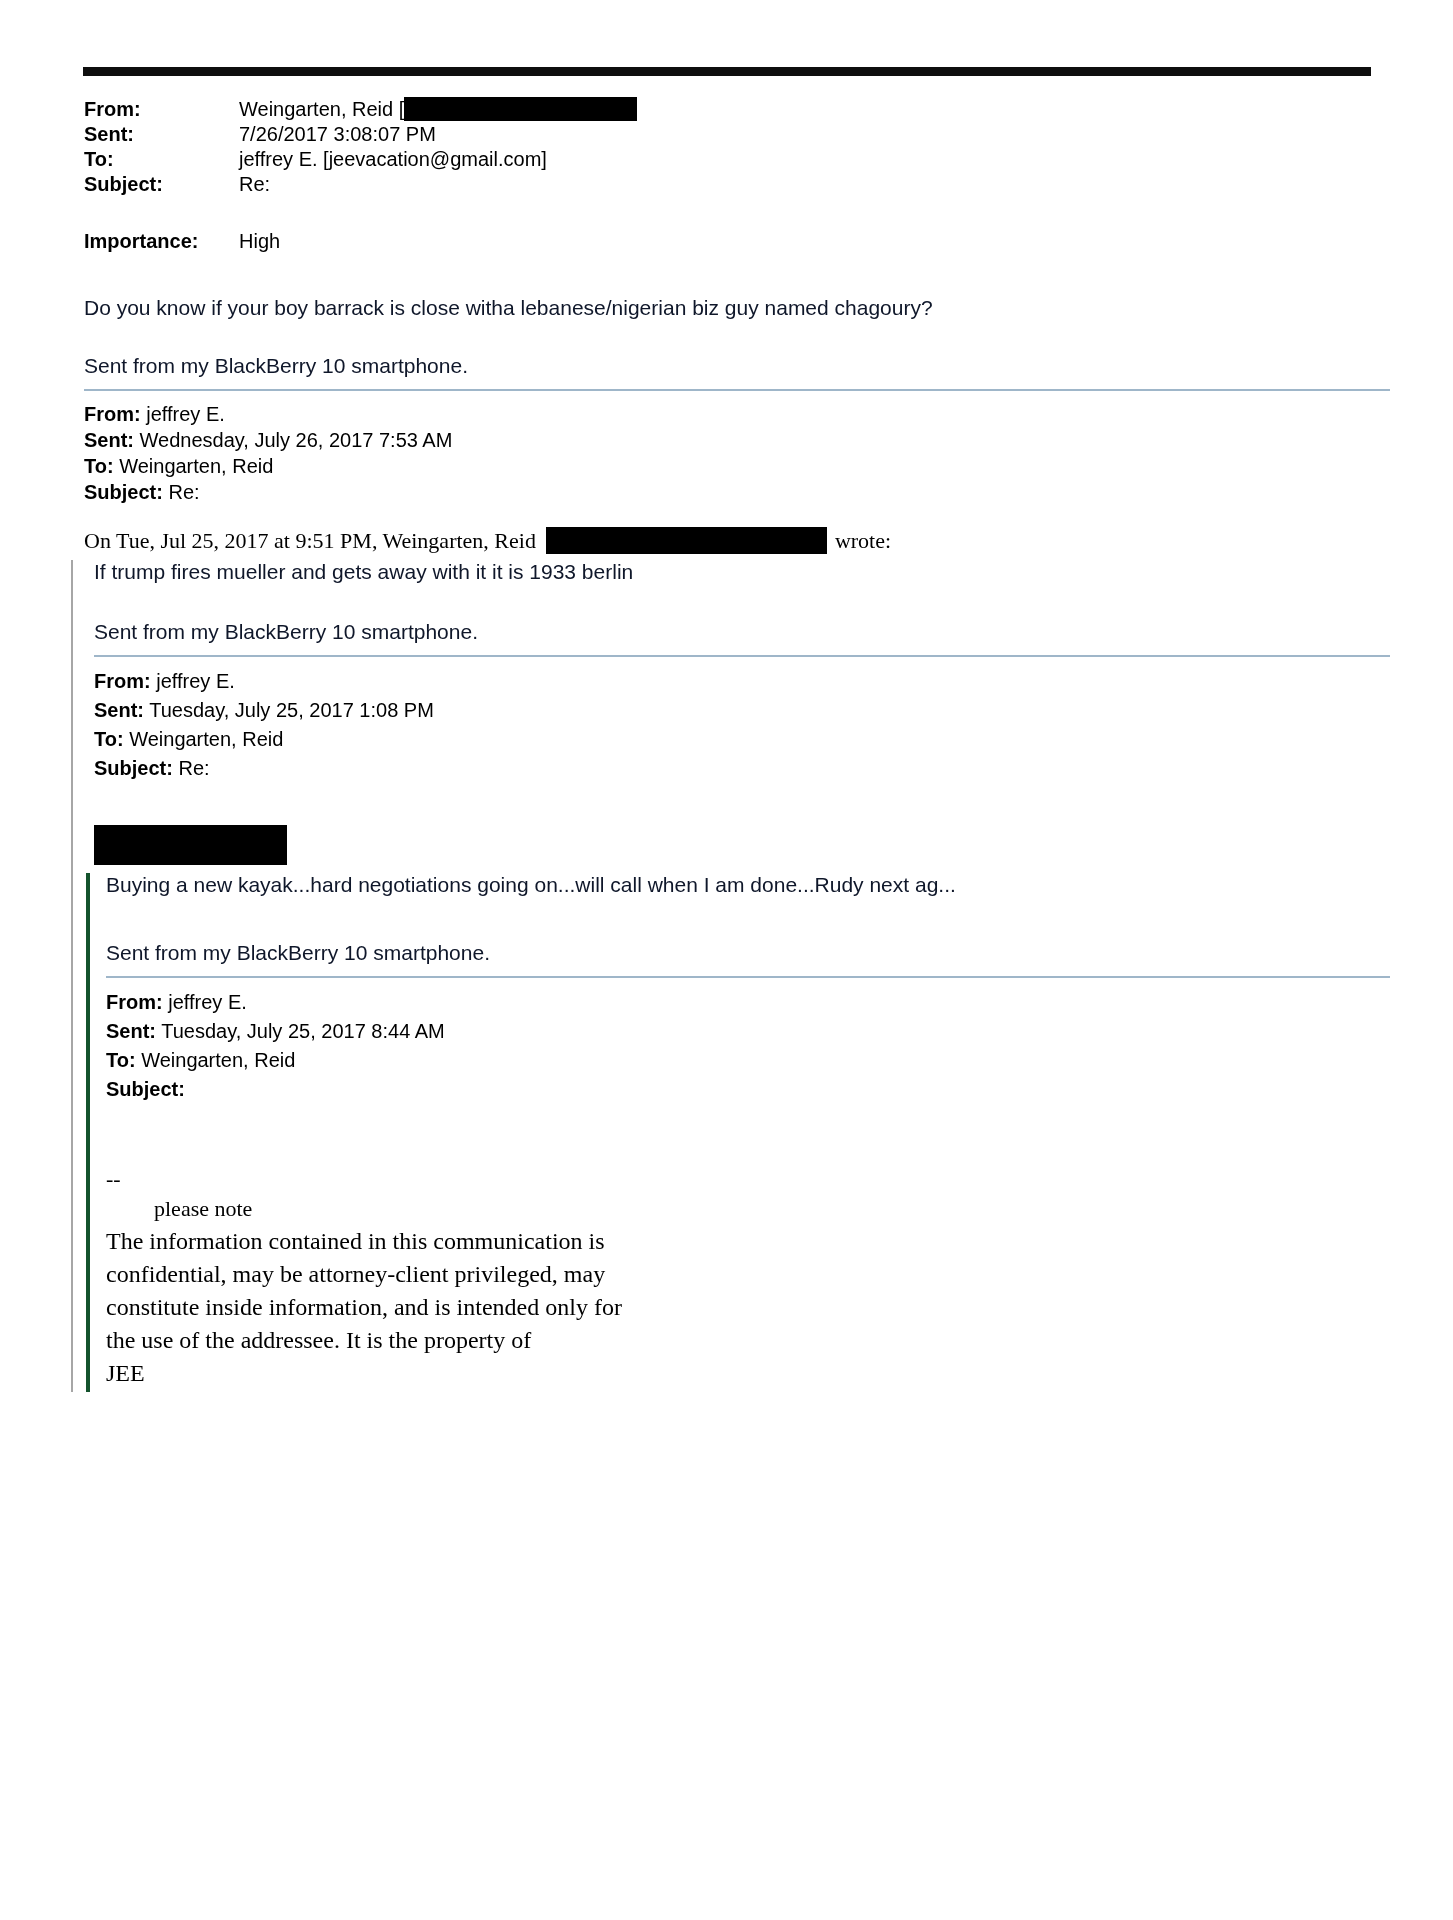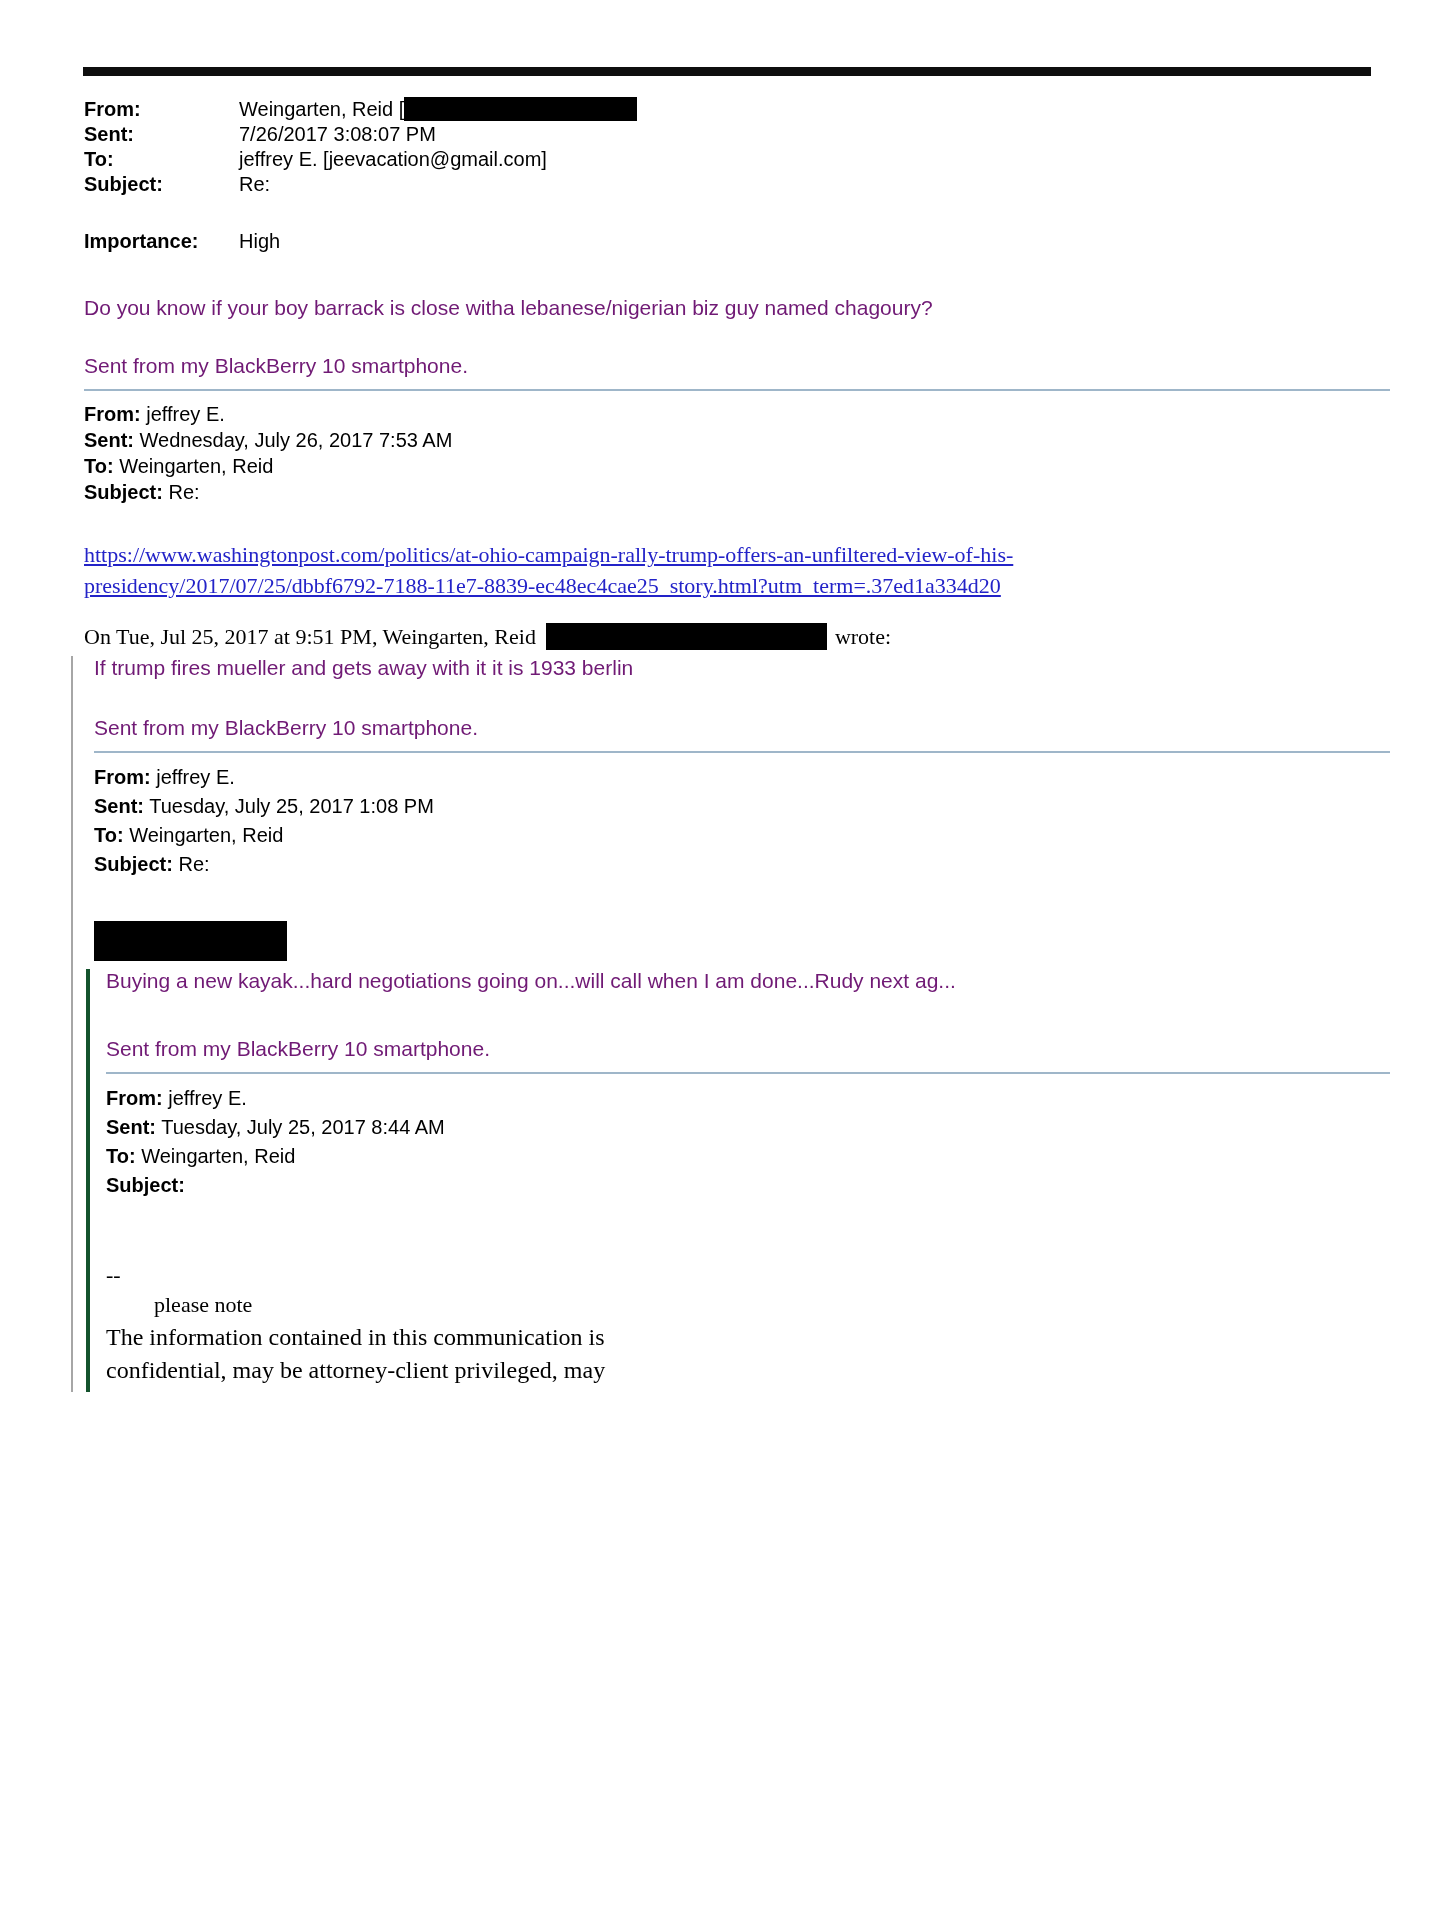--- a/index.html
+++ b/index.html
@@ -29,21 +29,21 @@
   .hdr-label { width: 155px; font-weight: bold; flex: 0 0 auto; }
   .hdr-value { font-weight: normal; }
   .importance-row { margin-top: 32px; }
 
   .redaction { background: #000; display: inline-block; }
   .red-hdr   { width: 233px; height: 24px; vertical-align: -5px; }
   .red-attr1 { width: 281px; height: 27px; vertical-align: -6px; margin: 0 8px 0 10px; }
   .red-attr2 { width: 287px; height: 28px; vertical-align: -6px; margin: 0 4px 0 10px; }
   .red-block { width: 193px; height: 40px; display: block; margin-top: 42px; }
 
-  .blue { color: #701a75; }
+  .blue { color: #0f172a; }
   .body-line { margin-top: 42px; font-size: 21px; }
   .sig-line  { margin-top: 34px; font-size: 21px; }
   .rule { margin-top: 11px; border: none; border-top: 2px solid #9fb6c9; height: 0; }
 
   .from-block { margin-top: 10px; font-size: 20px; }
   .fb-row { line-height: 26px; }
   .fb-row b { font-weight: bold; }
   .bq .fb-row { line-height: 29px; }
 
   .link-para { margin-top: 34px; }
@@ -131,23 +131,20 @@
   <div class="sig-line blue">Sent from my BlackBerry 10 smartphone.</div>
   <hr class="rule">
 
   <div class="from-block">
     <div class="fb-row"><b>From:</b> <span>jeffrey E.</span></div>
     <div class="fb-row"><b>Sent:</b> <span>Wednesday, July 26, 2017 7:53 AM</span></div>
     <div class="fb-row"><b>To:</b> <span>Weingarten, Reid</span></div>
     <div class="fb-row"><b>Subject:</b> <span>Re:</span></div>
   </div>
 
-  <div class="link-para">
-    <a class="wp-link" href="#"><span>https://www.washingtonpost.com/politics/at-ohio-campaign-rally-trump-offers-an-unfiltered-view-of-his-</span><br><span>presidency/2017/07/25/dbbf6792-7188-11e7-8839-ec48ec4cae25_story.html?utm_term=.37ed1a334d20</span></a>
-  </div>
 
   <div class="attribution attr1"><span>On Tue, Jul 25, 2017 at 9:51 PM, Weingarten, Reid</span><span class="redaction red-attr1"></span><span>wrote:</span></div>
 
   <div class="bq bq1">
     <div class="body-line blue">If trump fires mueller and gets away with it it is 1933 berlin</div>
 
     <div class="sig-line blue">Sent from my BlackBerry 10 smartphone.</div>
     <hr class="rule">
 
     <div class="from-block">

